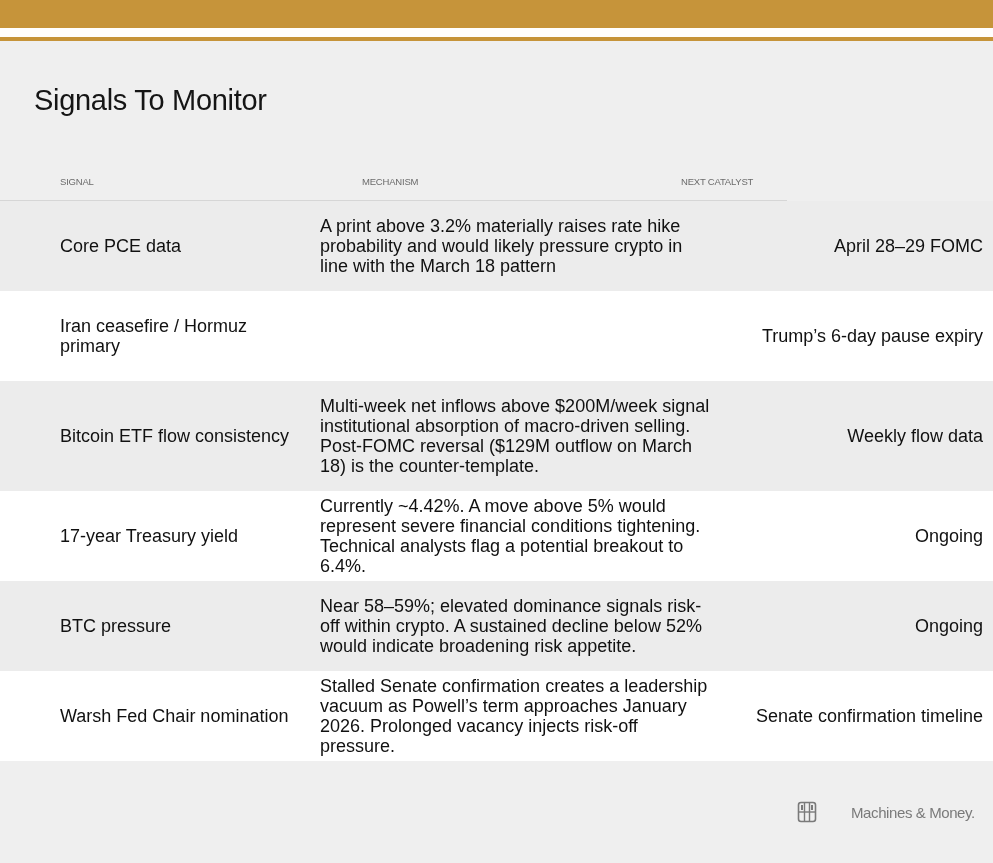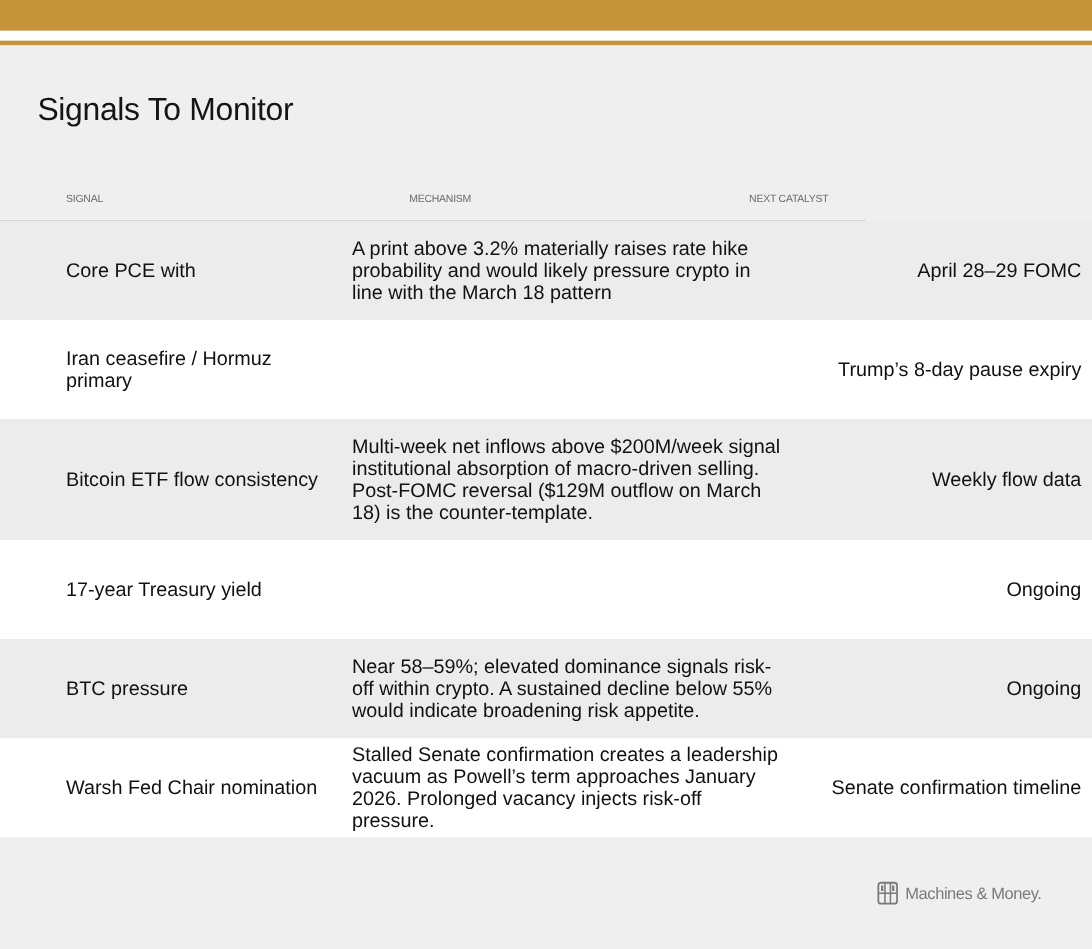--- a/index.html
+++ b/index.html
@@ -20,36 +20,37 @@
   }
   .thead {
     position: absolute; left: 0; top: 165px; width: 787px; height: 35px;
     border-bottom: 1px solid #d6d6d6;
   }
   .th {
     position: absolute; top: 11px; font-size: 9.5px; color: #6b6b6b;
     text-transform: uppercase; letter-spacing: -0.2px;
   }
   .th.c1 { left: 60px; }
-  .th.c2 { left: 372px; }
+  .th.c2 { left: 362px; }
   .th.c3 { left: 681px; }
   .tbody { position: absolute; left: 0; top: 201px; width: 993px; }
   .row {
     position: relative; width: 993px; display: flex; align-items: center;
     box-sizing: border-box;
   }
   .row.gray { background: #ececec; }
   .row.white { background: #ffffff; }
   .cell { font-size: 18px; line-height: 20px; color: #111; }
   .cell.signal { position: absolute; left: 60px; width: 250px; }
   .cell.mech { margin-left: 320px; width: 395px; }
   .cell.cat { position: absolute; left: 733px; width: 250px; text-align: right; }
   .footer-logo {
     position: absolute; left: 797px; top: 801px; display: flex; align-items: center;
     color: #7a7a7a;
+    gap: 28px;
   }
   .logo-icon { width: 20px; height: 22px; margin-right: 6px; }
   .logo-text { font-size: 15px; letter-spacing: -0.4px; color: #7a7a7a; }
 </style>
 </head>
 <body>
 
 <div class="top-band"></div>
 <div class="top-gap"></div>
 <div class="top-stripe"></div>
@@ -57,40 +58,41 @@
 <h1 class="title">Signals To Monitor</h1>
 
 <div class="thead">
   <span class="th c1">Signal</span>
   <span class="th c2">Mechanism</span>
   <span class="th c3">Next Catalyst</span>
 </div>
 
 <div class="tbody">
   <div class="row gray" style="height:90px">
-    <span class="cell signal">Core PCE with</span>
+    <span class="cell signal">Core PCE data</span>
     <span class="cell mech">A print above 3.2% materially raises rate hike probability and would likely pressure crypto in line with the March 18 pattern</span>
     <span class="cell cat">April 28–29 FOMC</span>
   </div>
   <div class="row white" style="height:90px">
     <span class="cell signal">Iran ceasefire / Hormuz primary</span>
-    <span class="cell cat">Trump’s 8-day pause expiry</span>
+    <span class="cell cat">Trump’s 6-day pause expiry</span>
   </div>
   <div class="row gray" style="height:110px">
     <span class="cell signal">Bitcoin ETF flow consistency</span>
     <span class="cell mech">Multi-week net inflows above $200M/week signal institutional absorption of macro-driven selling. Post-FOMC reversal ($129M outflow on March 18) is the counter-template.</span>
     <span class="cell cat">Weekly flow data</span>
   </div>
   <div class="row white" style="height:90px">
     <span class="cell signal">17-year Treasury yield</span>
+    <span class="cell mech">Currently ~4.42%. A move above 5% would represent severe financial conditions tightening. Technical analysts flag a potential breakout to 6.4%.</span>
     <span class="cell cat">Ongoing</span>
   </div>
   <div class="row gray" style="height:90px">
     <span class="cell signal">BTC pressure</span>
-    <span class="cell mech">Near 58–59%; elevated dominance signals risk-off within crypto. A sustained decline below 55% would indicate broadening risk appetite.</span>
+    <span class="cell mech">Near 58–59%; elevated dominance signals risk-off within crypto. A sustained decline below 52% would indicate broadening risk appetite.</span>
     <span class="cell cat">Ongoing</span>
   </div>
   <div class="row white" style="height:90px">
     <span class="cell signal">Warsh Fed Chair nomination</span>
     <span class="cell mech">Stalled Senate confirmation creates a leadership vacuum as Powell’s term approaches January 2026. Prolonged vacancy injects risk-off pressure.</span>
     <span class="cell cat">Senate confirmation timeline</span>
   </div>
 </div>
 
 <div class="footer-logo">

